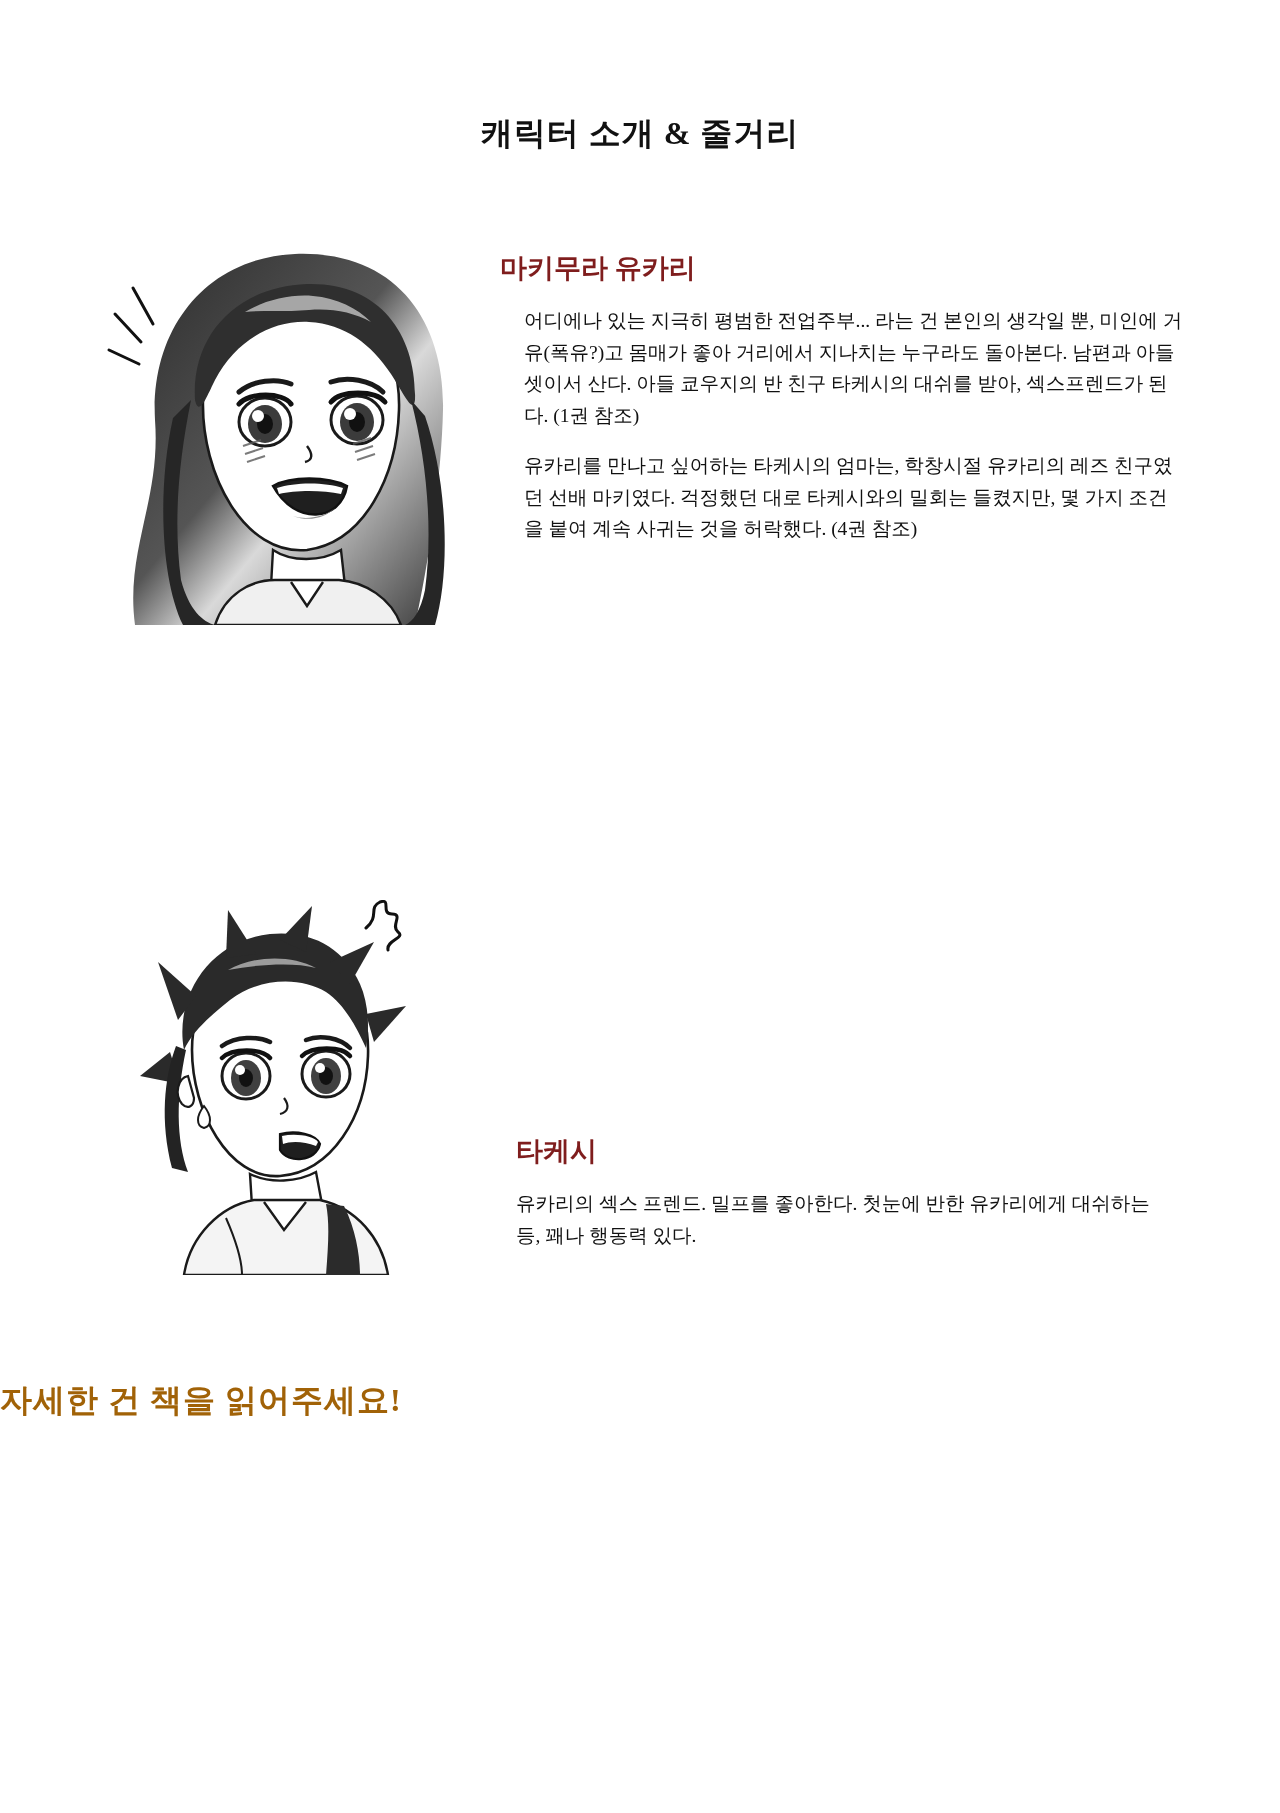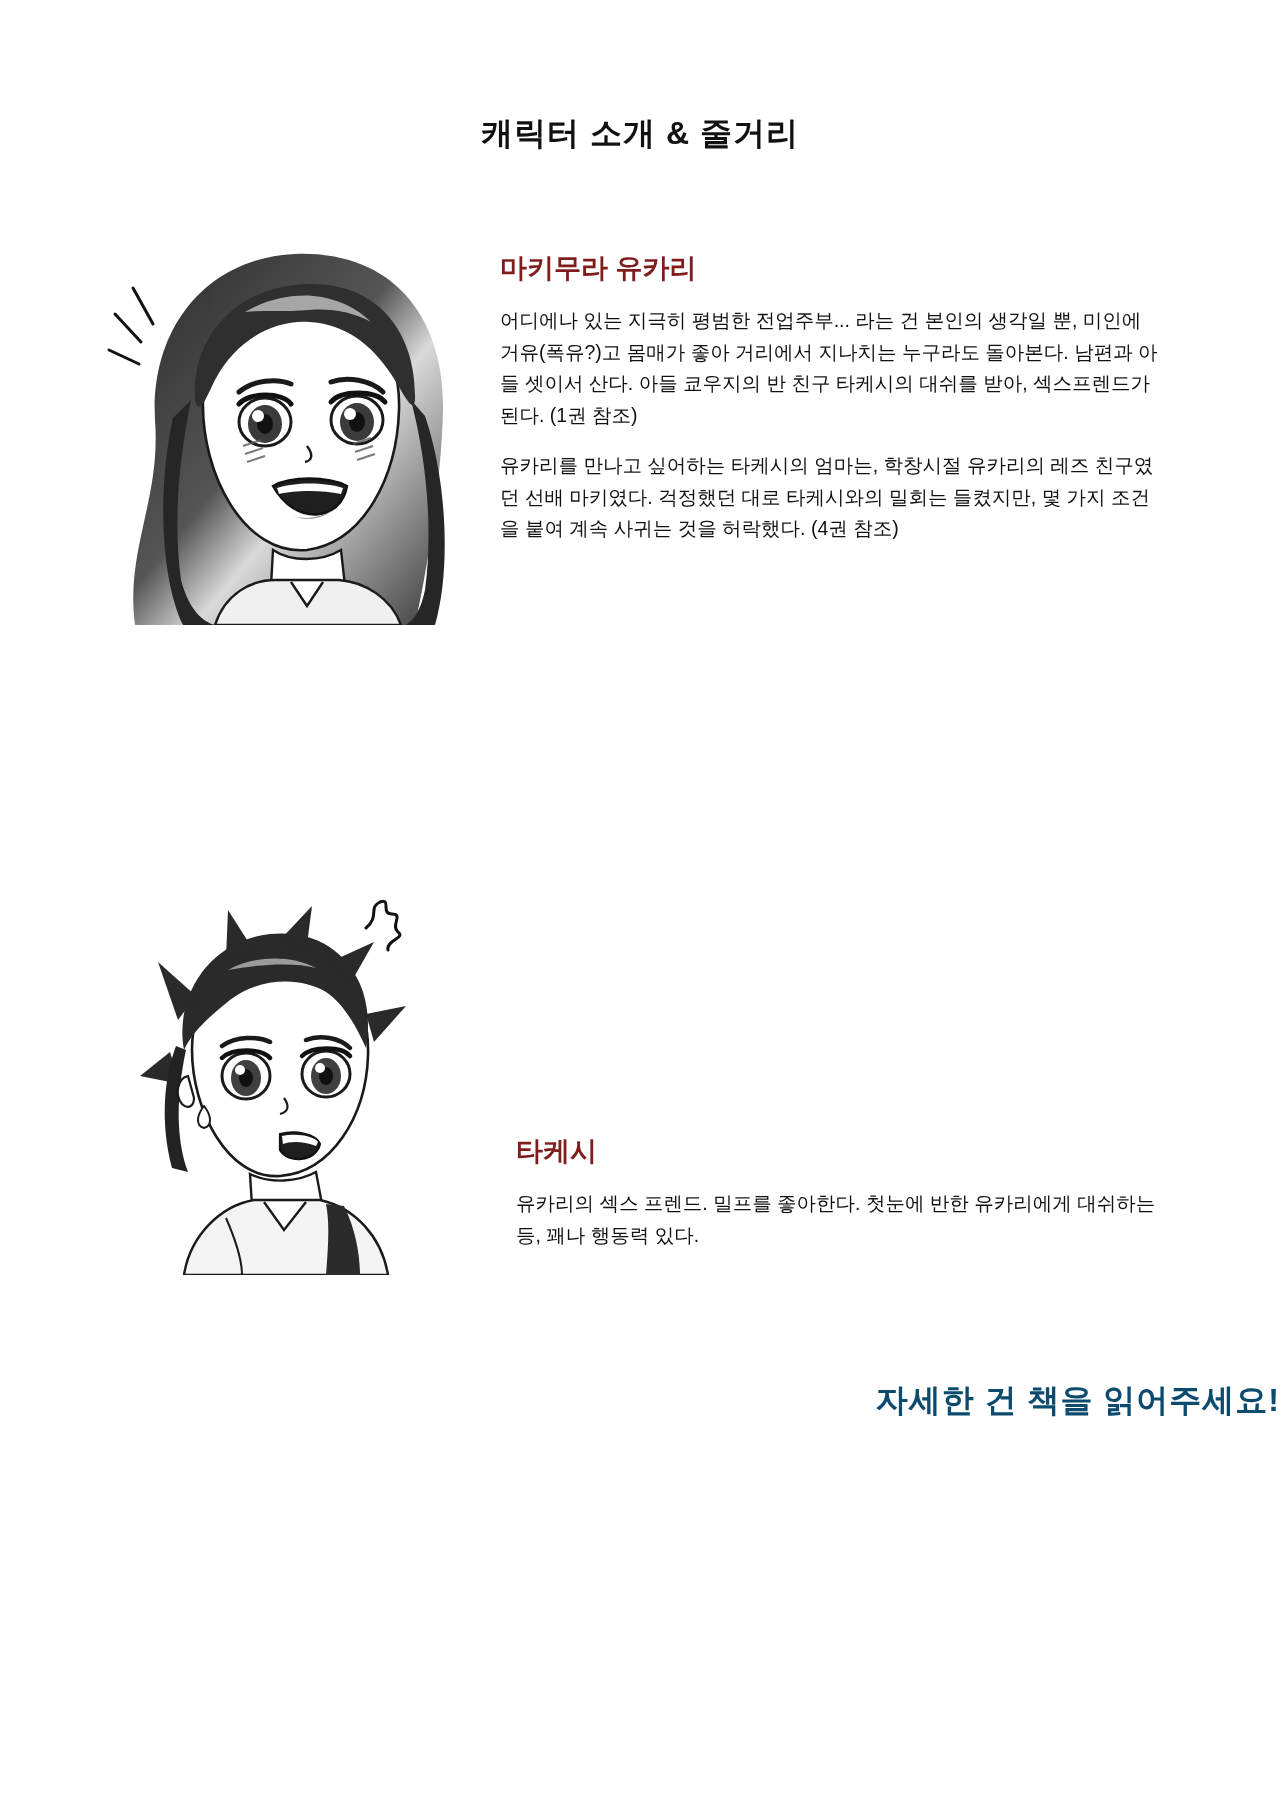--- a/index.html
+++ b/index.html
@@ -5,44 +5,44 @@
   html, body {
     margin: 0;
     padding: 0;
     background: #ffffff;
   }
   .page {
     position: relative;
     width: 1280px;
     height: 1813px;
     background: #ffffff;
-    font-family: Liberation Sans, sans-serif;
+    font-family: Liberation Serif, serif;
     overflow: hidden;
     border-radius: 31px;
   }
   .page-title {
     position: absolute;
     top: 112px;
     left: 0;
     width: 1280px;
     text-align: center;
     font-size: 32px;
     font-weight: 700;
     color: #111111;
     letter-spacing: 1px;
   }
   .page-footer {
     position: absolute;
     top: 1379px;
     left: 0;
     width: 1280px;
-    text-align: right;
+    text-align: left;
     font-size: 32px;
     font-weight: 700;
-    color: #0c4a6e;
+    color: #a16207;
     letter-spacing: 1px;
   }
 
   
   .char-name {
     position: absolute;
     font-size: 27px;
     font-weight: 700;
     color: #7f1d1d;
   }
@@ -54,21 +54,21 @@
     text-align: left;
   }
   .char-body p {
     margin: 0 0 19px 0;
   }
   .char-body p:last-child {
     margin-bottom: 0;
   }
 
   #yukari-name { top: 250px; left: 500px; }
-  #yukari-text { top: 305px; left: 500px; width: 660px; }
+  #yukari-text { top: 305px; left: 524px; width: 660px; }
 
   #takeshi-name { top: 1133px; left: 516px; }
   #takeshi-text { top: 1188px; left: 500px; width: 660px; margin-left: 16px; }
 
   
   .art {
     position: absolute;
     overflow: hidden;
     background: #ffffff;
   }

